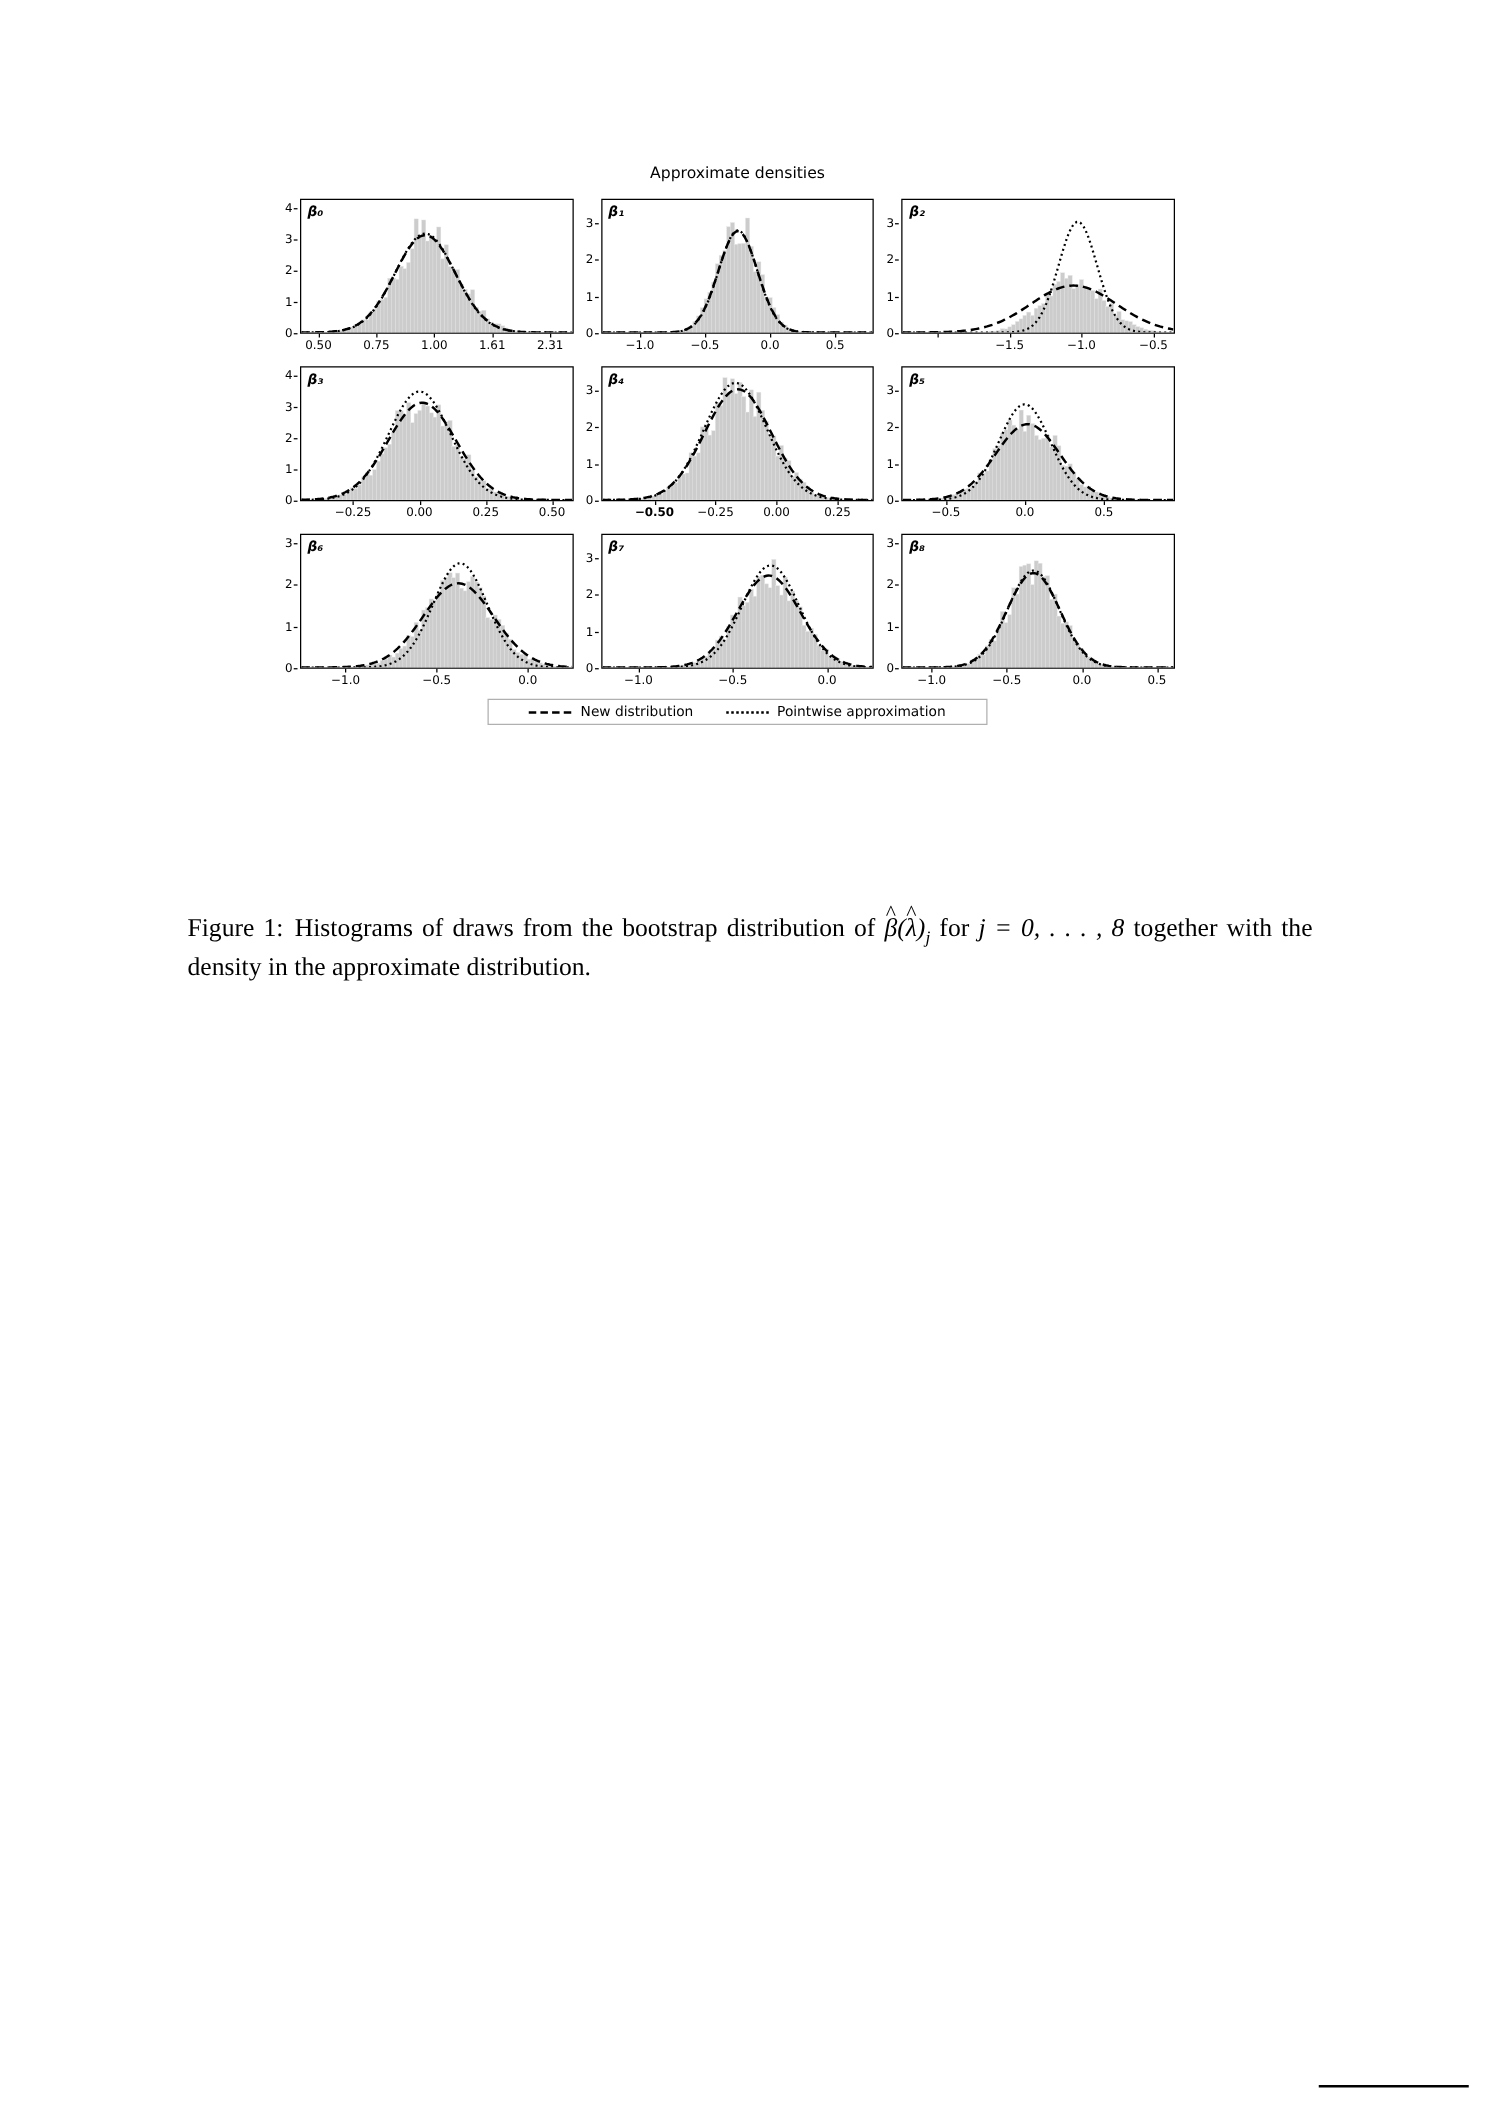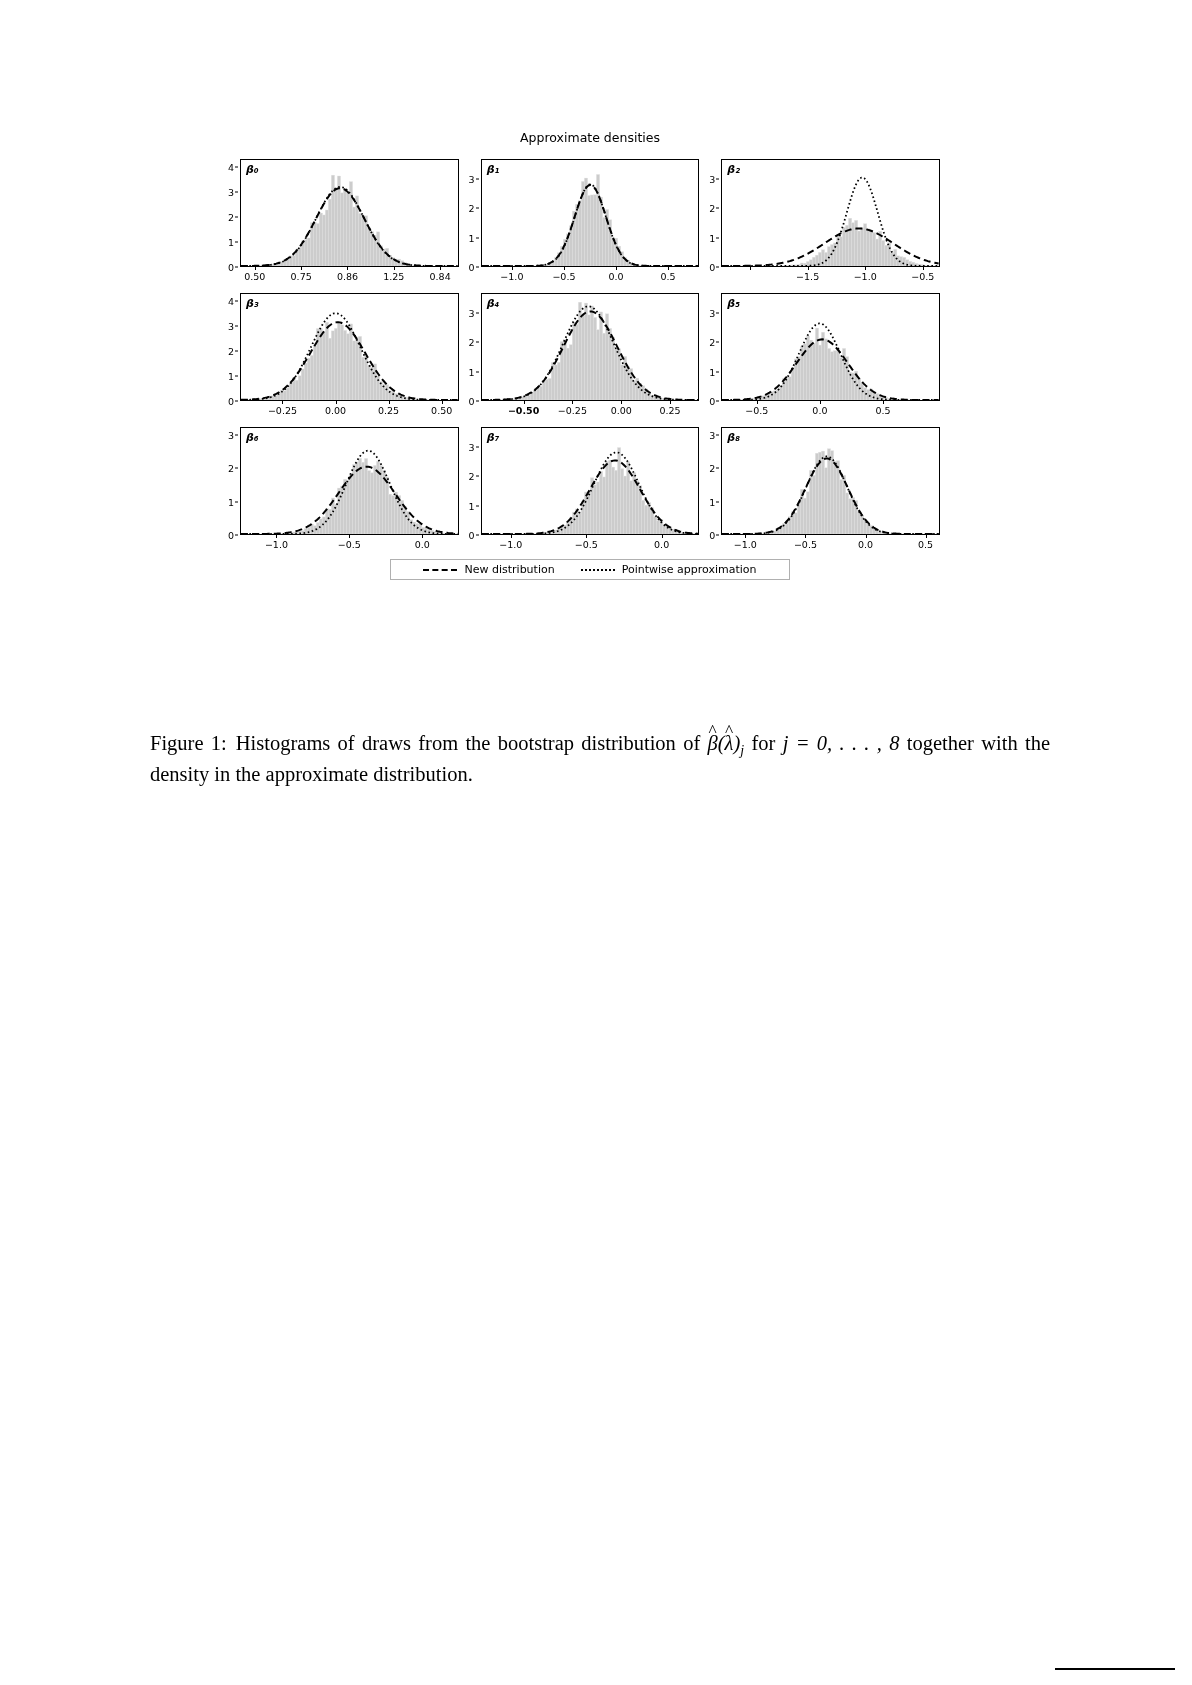--- a/index.html
+++ b/index.html
@@ -276,25 +276,25 @@
               <path d="M0.00 107.98 L1.36 107.98 L2.72 107.97 L4.09 107.96 L5.45 107.96 L6.81 107.94 L8.18 107.93 L9.54 107.92 L10.90 107.90 L12.26 107.87 L13.63 107.85 L14.99 107.81 L16.35 107.77 L17.71 107.72 L19.07 107.67 L20.44 107.60 L21.80 107.52 L23.16 107.43 L24.53 107.32 L25.89 107.19 L27.25 107.05 L28.61 106.88 L29.98 106.68 L31.34 106.45 L32.70 106.19 L34.06 105.90 L35.43 105.56 L36.79 105.17 L38.15 104.74 L39.51 104.25 L40.87 103.70 L42.24 103.09 L43.60 102.41 L44.96 101.65 L46.32 100.81 L47.69 99.89 L49.05 98.88 L50.41 97.77 L51.78 96.56 L53.14 95.25 L54.50 93.84 L55.86 92.31 L57.23 90.68 L58.59 88.94 L59.95 87.08 L61.31 85.12 L62.67 83.05 L64.04 80.88 L65.40 78.62 L66.76 76.26 L68.13 73.82 L69.49 71.31 L70.85 68.73 L72.21 66.11 L73.58 63.45 L74.94 60.77 L76.30 58.08 L77.66 55.41 L79.02 52.76 L80.39 50.16 L81.75 47.63 L83.11 45.19 L84.48 42.85 L85.84 40.63 L87.20 38.55 L88.56 36.64 L89.92 34.90 L91.29 33.35 L92.65 32.00 L94.01 30.87 L95.38 29.97 L96.74 29.31 L98.10 28.88 L99.46 28.71 L100.83 28.78 L102.19 29.09 L103.55 29.65 L104.91 30.45 L106.27 31.48 L107.64 32.73 L109.00 34.19 L110.36 35.85 L111.73 37.69 L113.09 39.70 L114.45 41.85 L115.81 44.14 L117.18 46.54 L118.54 49.04 L119.90 51.61 L121.26 54.24 L122.63 56.90 L123.99 59.58 L125.35 62.27 L126.71 64.94 L128.08 67.58 L129.44 70.18 L130.80 72.72 L132.16 75.19 L133.53 77.59 L134.89 79.90 L136.25 82.11 L137.61 84.22 L138.97 86.23 L140.34 88.13 L141.70 89.92 L143.06 91.61 L144.43 93.18 L145.79 94.64 L147.15 96.00 L148.51 97.25 L149.88 98.40 L151.24 99.45 L152.60 100.42 L153.96 101.29 L155.33 102.08 L156.69 102.80 L158.05 103.44 L159.41 104.02 L160.78 104.53 L162.14 104.99 L163.50 105.39 L164.86 105.75 L166.22 106.07 L167.59 106.34 L168.95 106.58 L170.31 106.79 L171.67 106.97 L173.04 107.13 L174.40 107.27 L175.76 107.38 L177.13 107.48 L178.49 107.57 L179.85 107.64 L181.21 107.70 L182.58 107.75 L183.94 107.79 L185.30 107.83 L186.66 107.86 L188.03 107.89 L189.39 107.91 L190.75 107.92 L192.11 107.94 L193.47 107.95 L194.84 107.96 L196.20 107.97 L197.56 107.97 L198.92 107.98 L200.29 107.98 L201.65 107.99 L203.01 107.99 L204.38 107.99 L205.74 107.99 L207.10 108.00 L208.46 108.00 L209.83 108.00 L211.19 108.00 L212.55 108.00 L213.91 108.00 L215.27 108.00 L216.64 108.00 L218.00 108.00" fill="none" stroke="#000000" stroke-width="2" stroke-dasharray="7,4"></path>
               <path d="M0.00 107.99 L1.36 107.98 L2.72 107.98 L4.09 107.97 L5.45 107.96 L6.81 107.95 L8.18 107.94 L9.54 107.93 L10.90 107.91 L12.26 107.89 L13.63 107.87 L14.99 107.84 L16.35 107.81 L17.71 107.76 L19.07 107.71 L20.44 107.66 L21.80 107.58 L23.16 107.50 L24.53 107.40 L25.89 107.29 L27.25 107.15 L28.61 107.00 L29.98 106.82 L31.34 106.61 L32.70 106.37 L34.06 106.09 L35.43 105.77 L36.79 105.41 L38.15 105.00 L39.51 104.53 L40.87 104.01 L42.24 103.42 L43.60 102.77 L44.96 102.03 L46.32 101.22 L47.69 100.32 L49.05 99.33 L50.41 98.24 L51.78 97.05 L53.14 95.76 L54.50 94.35 L55.86 92.84 L57.23 91.21 L58.59 89.46 L59.95 87.60 L61.31 85.62 L62.67 83.54 L64.04 81.34 L65.40 79.04 L66.76 76.64 L68.13 74.15 L69.49 71.59 L70.85 68.95 L72.21 66.26 L73.58 63.52 L74.94 60.76 L76.30 57.99 L77.66 55.22 L79.02 52.48 L80.39 49.79 L81.75 47.16 L83.11 44.62 L84.48 42.18 L85.84 39.87 L87.20 37.71 L88.56 35.70 L89.92 33.89 L91.29 32.27 L92.65 30.86 L94.01 29.68 L95.38 28.73 L96.74 28.04 L98.10 27.59 L99.46 27.41 L100.83 27.48 L102.19 27.81 L103.55 28.40 L104.91 29.23 L106.27 30.31 L107.64 31.62 L109.00 33.15 L110.36 34.88 L111.73 36.80 L113.09 38.90 L114.45 41.15 L115.81 43.53 L117.18 46.03 L118.54 48.62 L119.90 51.29 L121.26 54.01 L122.63 56.77 L123.99 59.54 L125.35 62.31 L126.71 65.05 L128.08 67.77 L129.44 70.43 L130.80 73.03 L132.16 75.56 L133.53 77.99 L134.89 80.34 L136.25 82.58 L137.61 84.72 L138.97 86.74 L140.34 88.66 L141.70 90.45 L143.06 92.13 L144.43 93.70 L145.79 95.15 L147.15 96.49 L148.51 97.73 L149.88 98.86 L151.24 99.89 L152.60 100.83 L153.96 101.68 L155.33 102.45 L156.69 103.14 L158.05 103.76 L159.41 104.31 L160.78 104.80 L162.14 105.24 L163.50 105.62 L164.86 105.95 L166.22 106.25 L167.59 106.51 L168.95 106.73 L170.31 106.92 L171.67 107.09 L173.04 107.23 L174.40 107.36 L175.76 107.46 L177.13 107.55 L178.49 107.63 L179.85 107.69 L181.21 107.74 L182.58 107.79 L183.94 107.83 L185.30 107.86 L186.66 107.88 L188.03 107.91 L189.39 107.92 L190.75 107.94 L192.11 107.95 L193.47 107.96 L194.84 107.97 L196.20 107.97 L197.56 107.98 L198.92 107.98 L200.29 107.99 L201.65 107.99 L203.01 107.99 L204.38 107.99 L205.74 108.00 L207.10 108.00 L208.46 108.00 L209.83 108.00 L211.19 108.00 L212.55 108.00 L213.91 108.00 L215.27 108.00 L216.64 108.00 L218.00 108.00" fill="none" stroke="#000000" stroke-width="1.8" stroke-dasharray="1.6,2.6"></path>
             </svg>
           </div>
           <div class="xticks">
             <div class="xtickmark" style="left: 6.77966%;"></div>
             <div class="xtick" style="left: 6.77966%;">0.50</div>
             <div class="xtickmark" style="left: 27.9661%;"></div>
             <div class="xtick" style="left: 27.9661%;">0.75</div>
             <div class="xtickmark" style="left: 49.1525%;"></div>
-            <div class="xtick" style="left: 49.1525%;">0.86</div>
+            <div class="xtick" style="left: 49.1525%;">1.00</div>
             <div class="xtickmark" style="left: 70.339%;"></div>
-            <div class="xtick" style="left: 70.339%;">1.25</div>
+            <div class="xtick" style="left: 70.339%;">1.61</div>
             <div class="xtickmark" style="left: 91.5254%;"></div>
-            <div class="xtick" style="left: 91.5254%;">0.84</div>
+            <div class="xtick" style="left: 91.5254%;">2.31</div>
           </div>
         </div>
         <div class="panel">
           <div class="yticks">
             <div class="ytick" style="top: 108px;">0</div>
             <div class="ytickmark" style="top: 108px;"></div>
             <div class="ytick" style="top: 78.5882px;">1</div>
             <div class="ytickmark" style="top: 78.5882px;"></div>
             <div class="ytick" style="top: 49.1765px;">2</div>
             <div class="ytickmark" style="top: 49.1765px;"></div>

